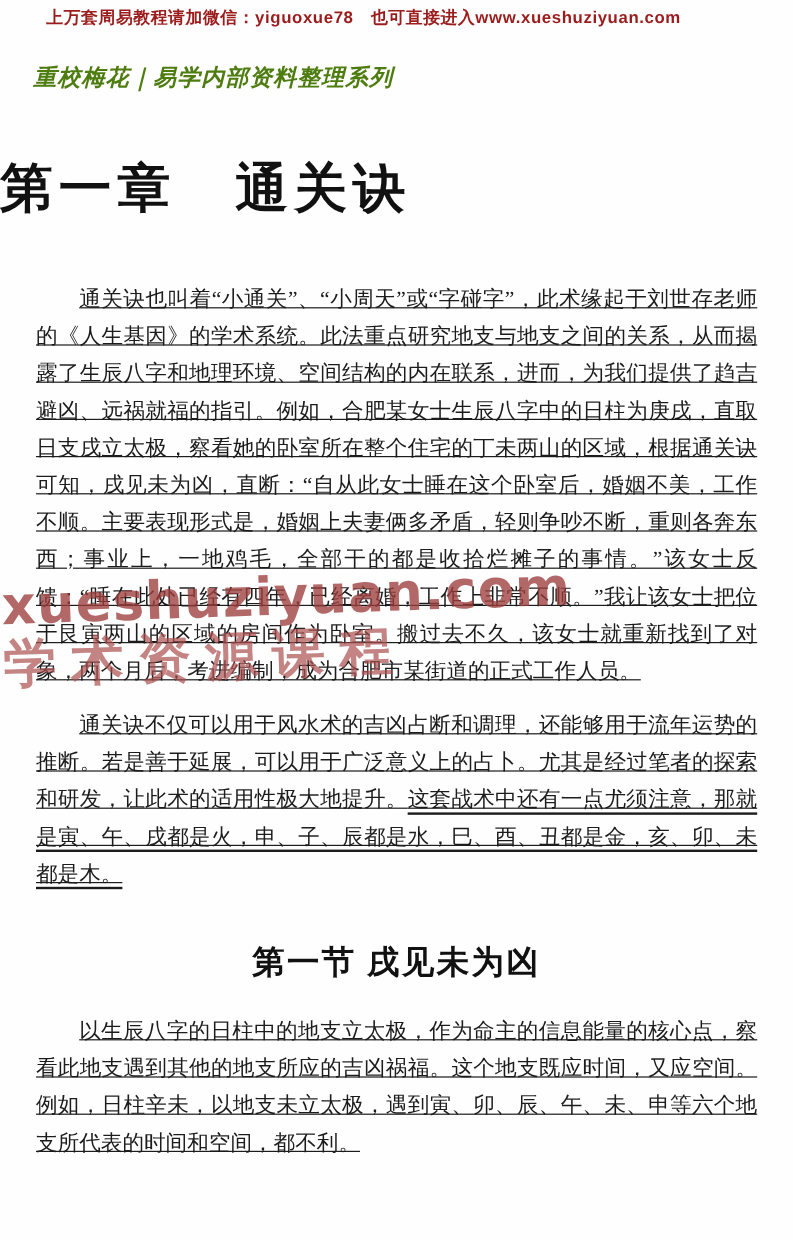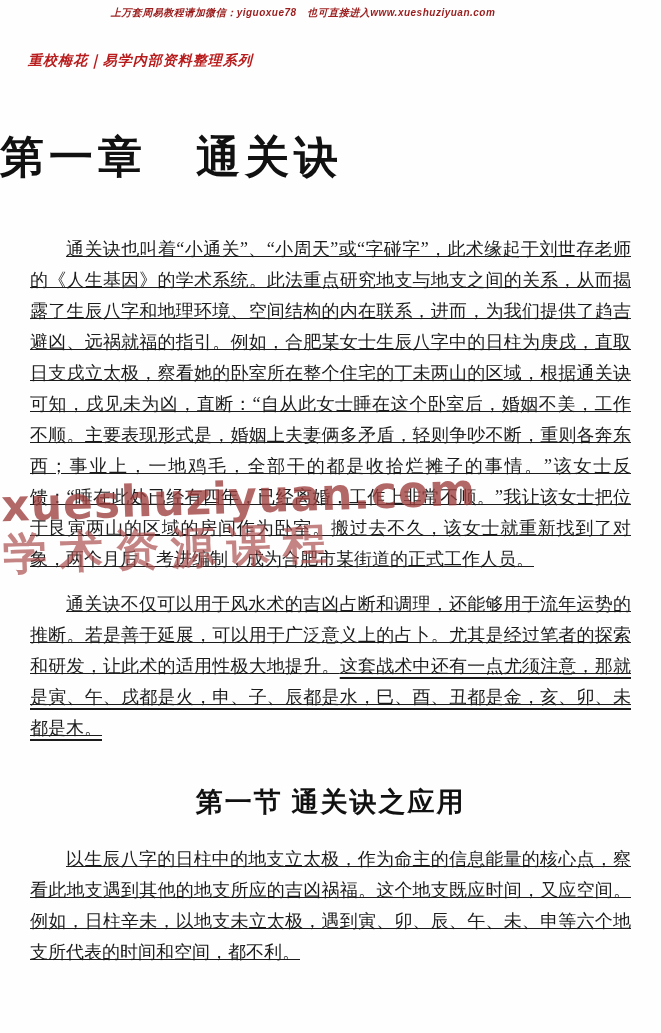--- a/index.html
+++ b/index.html
@@ -3,30 +3,29 @@
 <meta charset="utf-8">
 <style>
   html,body{margin:0;padding:0;}
   body{
     width:661px;height:1033px;position:relative;overflow:hidden;
     background:#fefefe;color:#1d1d1d;
     font-family:"Liberation Serif", serif;
   }
   .promo{
     position:absolute;top:6px;left:0;right:55px;
-    text-align:center;font-size:10px;font-weight:bold;
+    text-align:center;font-size:14px;font-weight:bold;
     color:#9b1c1c;
     font-family:"Liberation Sans", sans-serif;
     letter-spacing:.5px;
-    font-style:italic;
   }
   .series{
     position:absolute;top:52px;left:28px;
-    font-size:14px;font-weight:bold;font-style:italic;
-    color:#b91c1c;letter-spacing:1px;
+    font-size:19px;font-weight:bold;font-style:italic;
+    color:#4d7c0f;letter-spacing:1px;
   }
   .chapter{
     position:absolute;top:128px;left:0;right:0;margin:0;
     text-align:left;font-size:44px;font-weight:bold;
     letter-spacing:5px;color:#111;
   }
   .content{
     position:absolute;top:234px;left:30px;width:601px;
   }
   .para{
@@ -75,21 +74,21 @@
   <div class="series">重校梅花｜易学内部资料整理系列</div>
 
   <h1 class="chapter">第一章　通关诀</h1>
 
   <div class="content">
 
     <p class="para">通关诀也叫着“小通关”、“小周天”或“字碰字”，此术缘起于刘世存老师的《人生基因》的学术系统。此法重点研究地支与地支之间的关系，从而揭露了生辰八字和地理环境、空间结构的内在联系，进而，为我们提供了趋吉避凶、远祸就福的指引。例如，合肥某女士生辰八字中的日柱为庚戌，直取日支戌立太极，察看她的卧室所在整个住宅的丁未两山的区域，根据通关诀可知，戌见未为凶，直断：“自从此女士睡在这个卧室后，婚姻不美，工作不顺。主要表现形式是，婚姻上夫妻俩多矛盾，轻则争吵不断，重则各奔东西；事业上，一地鸡毛，全部干的都是收拾烂摊子的事情。”该女士反馈：“睡在此处已经有四年，已经离婚，工作上非常不顺。”我让该女士把位于艮寅两山的区域的房间作为卧室。搬过去不久，该女士就重新找到了对象，两个月后，考进编制，成为合肥市某街道的正式工作人员。</p>
 
     <p class="para para-gap"><span>通关诀不仅可以用于风水术的吉凶占断和调理，还能够用于流年运势的推断。若是善于延展，可以用于广泛意义上的占卜。尤其是经过笔者的探索和研发，让此术的适用性极大地提升。</span><span class="ul-text">这套战术中还有一点尤须注意，那就是寅、午、戌都是火，申、子、辰都是水，巳、酉、丑都是金，亥、卯、未都是木。</span></p>
 
-    <h2 class="section">第一节 通关诀之应用</h2>
+    <h2 class="section">第一节 戌见未为凶</h2>
 
 
     <p class="para p3">以生辰八字的日柱中的地支立太极，作为命主的信息能量的核心点，察看此地支遇到其他的地支所应的吉凶祸福。这个地支既应时间，又应空间。例如，日柱辛未，以地支未立太极，遇到寅、卯、辰、午、未、申等六个地支所代表的时间和空间，都不利。</p>
 
   </div>
 
   <div class="watermark">
     <div class="wm-url">xueshuziyuan.com</div>
     <div class="wm-cn">学术资源课程</div>
   </div>

